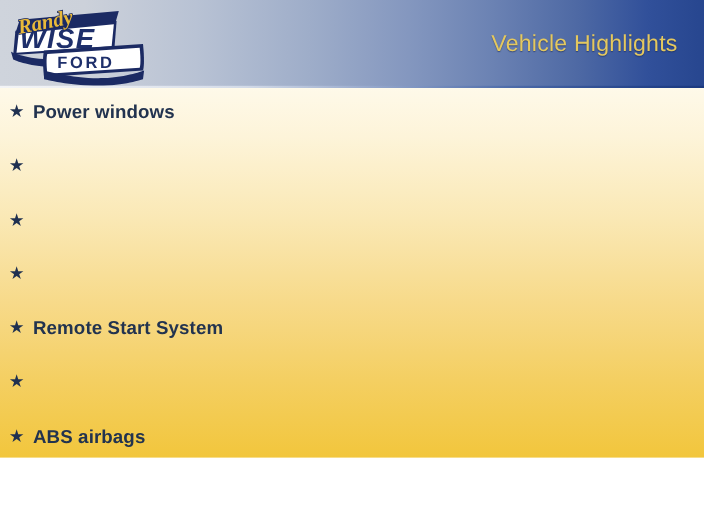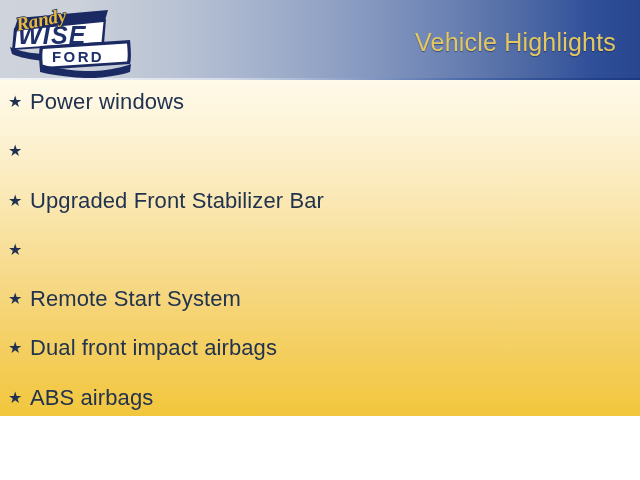--- a/index.html
+++ b/index.html
@@ -70,21 +70,21 @@
     width: 132px;
     height: 76px;
   }
   #logo svg { display: block; }
 
   
   #header-title {
     position: absolute;
     right: 24px;
     top: 28px;
-    font-size: 25px;
+    font-size: 21px;
     font-weight: 400;
     letter-spacing: 0.2px;
     color: #e4c85f;
     text-shadow: 0 1px 1px rgba(20,35,80,0.55);
     white-space: nowrap;
   }
 
   
   #highlights {
     position: absolute;
@@ -108,22 +108,22 @@
     width: 22px;
     flex: 0 0 22px;
     text-align: left;
     font-size: 16px;
     line-height: 1;
     color: #1f3050;
     margin-right: 0px;
     user-select: none;
   }
   .hl-label {
-    font-size: 22px;
-    font-weight: 400;
+    font-size: 17px;
+    font-weight: 700;
     color: #22334f;
     letter-spacing: 0.1px;
   }
   .i0 { top: 8px; }
   .i1 { top: 57px; }
   .i2 { top: 107px; }
   .i3 { top: 156px; }
   .i4 { top: 205px; }
   .i5 { top: 254px; }
   .i6 { top: 304px; }
@@ -172,35 +172,33 @@
       <span class="hl-star">★</span>
       <span class="hl-label">Power windows</span>
     </li>
 
     <li class="hl-item i1">
       <span class="hl-star">★</span>
     </li>
 
     <li class="hl-item i2">
       <span class="hl-star">★</span>
-      <span class="hl-label">Upgraded Front Stabilizer Bar</span>
     </li>
 
     <li class="hl-item i3">
       <span class="hl-star">★</span>
     </li>
 
     <li class="hl-item i4">
       <span class="hl-star">★</span>
       <span class="hl-label">Remote Start System</span>
     </li>
 
     <li class="hl-item i5">
       <span class="hl-star">★</span>
-      <span class="hl-label">Dual front impact airbags</span>
     </li>
 
     <li class="hl-item i6">
       <span class="hl-star">★</span>
       <span class="hl-label">ABS airbags</span>
     </li>
 
     <li class="hl-item i7">
       <span class="hl-star">★</span>
     </li>

